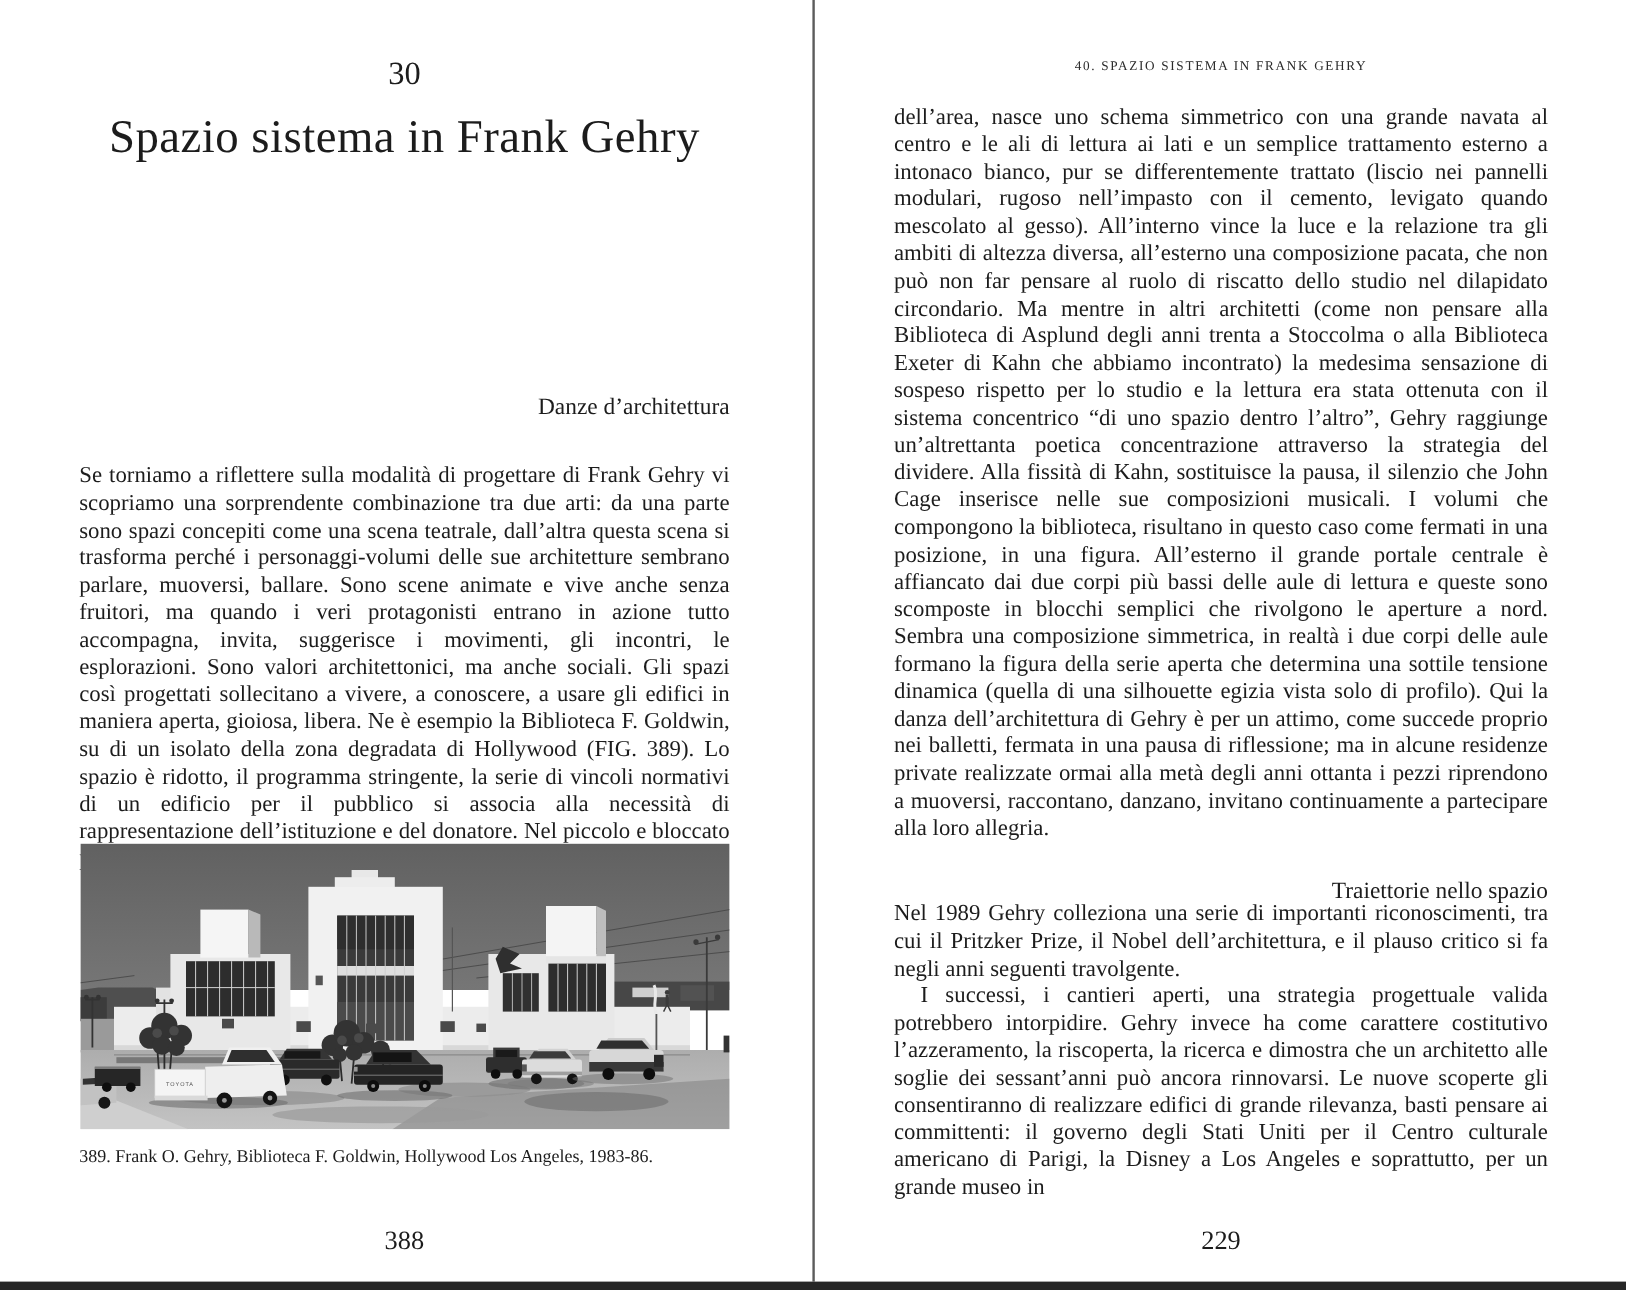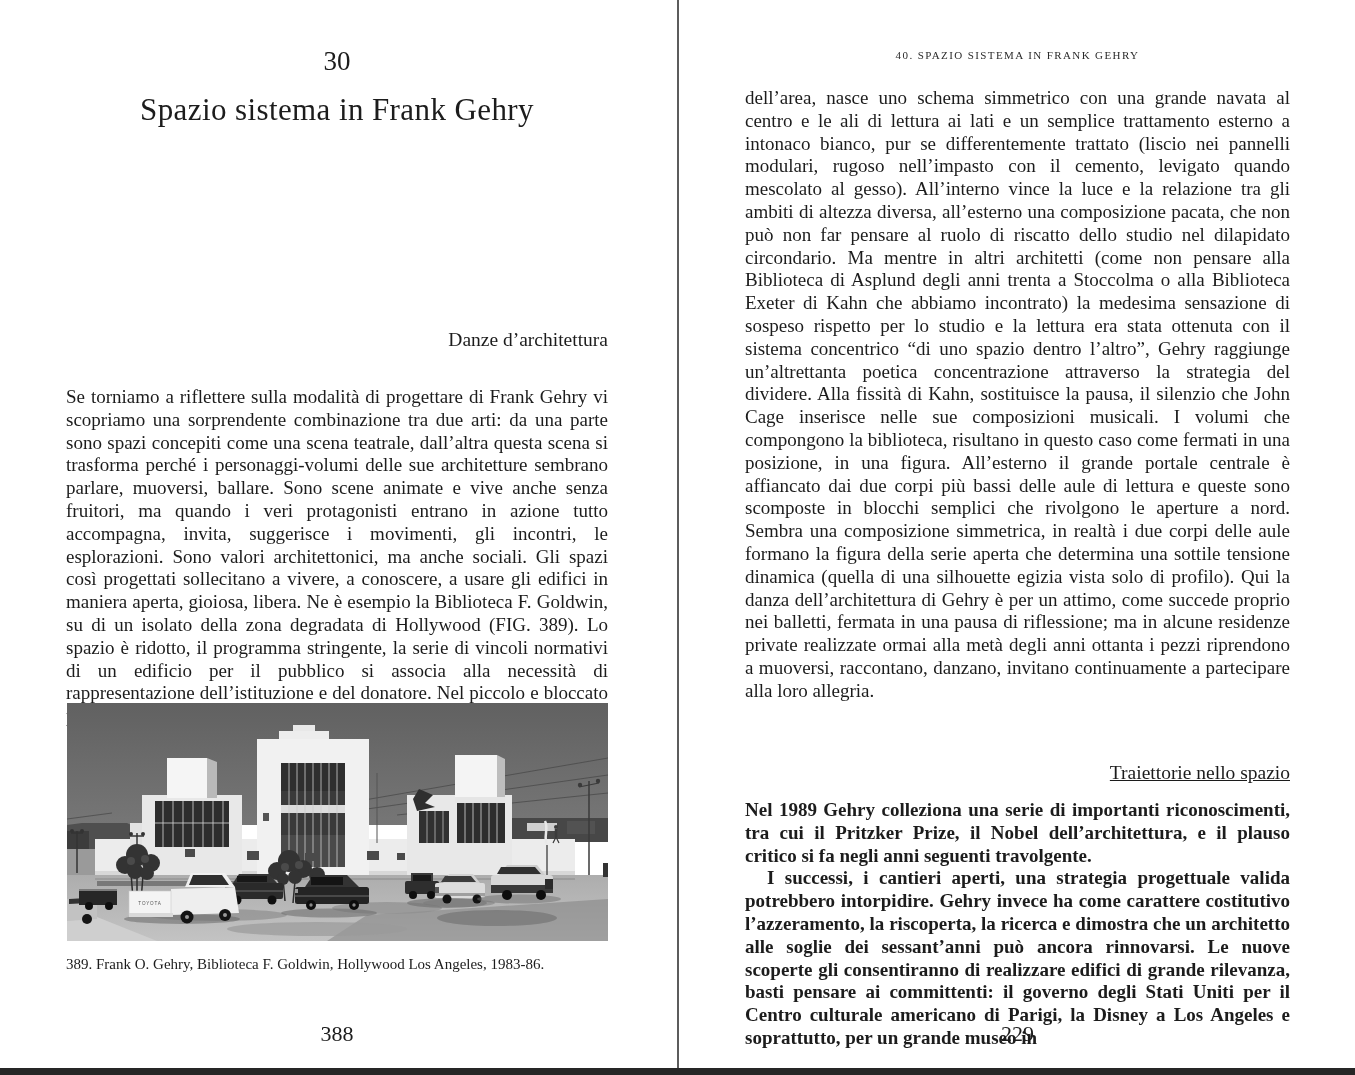--- a/index.html
+++ b/index.html
@@ -8,34 +8,34 @@
     background:#ffffff;color:#1c1c1c;
     font-family:"Liberation Serif", serif;
   }
   .page{position:absolute;top:0;height:767px;}
   #page-left{left:0;width:678px;}
   #page-right{left:678px;width:677px;}
   .abs{position:absolute;}
   p{margin:0;}
 
   .chapter-number{top:46px;left:66px;width:542px;text-align:center;font-size:27px;}
-  .chapter-title{top:92px;left:66px;width:542px;text-align:center;font-size:31px;letter-spacing:.4px;}
+  .chapter-title{top:92px;left:66px;width:542px;text-align:center;font-size:39px;letter-spacing:.4px;}
   .section-heading{left:66px;width:542px;text-align:right;font-size:19.5px;}
   #heading-danze{top:329px;}
   .body-text{left:66px;width:542px;font-size:19px;line-height:22.8px;text-align:justify;}
   #body-left{top:386px;}
   .figure-photo{top:703px;left:67px;width:541px;height:238px;}
   .figure-caption{top:956px;left:66px;width:542px;font-size:15px;}
   .page-number{left:66px;width:542px;text-align:center;font-size:22px;top:1021px;}
 
   #page-right .section-heading, #page-right .body-text, #page-right .page-number{left:67px;width:545px;}
   .running-head{top:49px;left:67px;width:545px;text-align:center;font-size:11px;letter-spacing:1.4px;color:#2b2b2b;}
   #body-right-1{top:87px;}
-  #heading-traiettorie{top:762px;text-decoration:underline;}
-  #body-right-2{top:799px;font-weight:bold;}
+  #heading-traiettorie{top:732px;}
+  #body-right-2{top:751px;}
   #body-right-2 p + p{text-indent:22px;}
 
   #center-divider{position:absolute;left:677px;top:0;width:2px;height:1068px;background:#5c5c5c;}
   #bottom-bar{position:absolute;left:0;top:1068px;width:1355px;height:7px;background:#262626;}
   svg{display:block;}
 </style>
 </head>
 <body>
 
 <div class="page" id="page-left">

